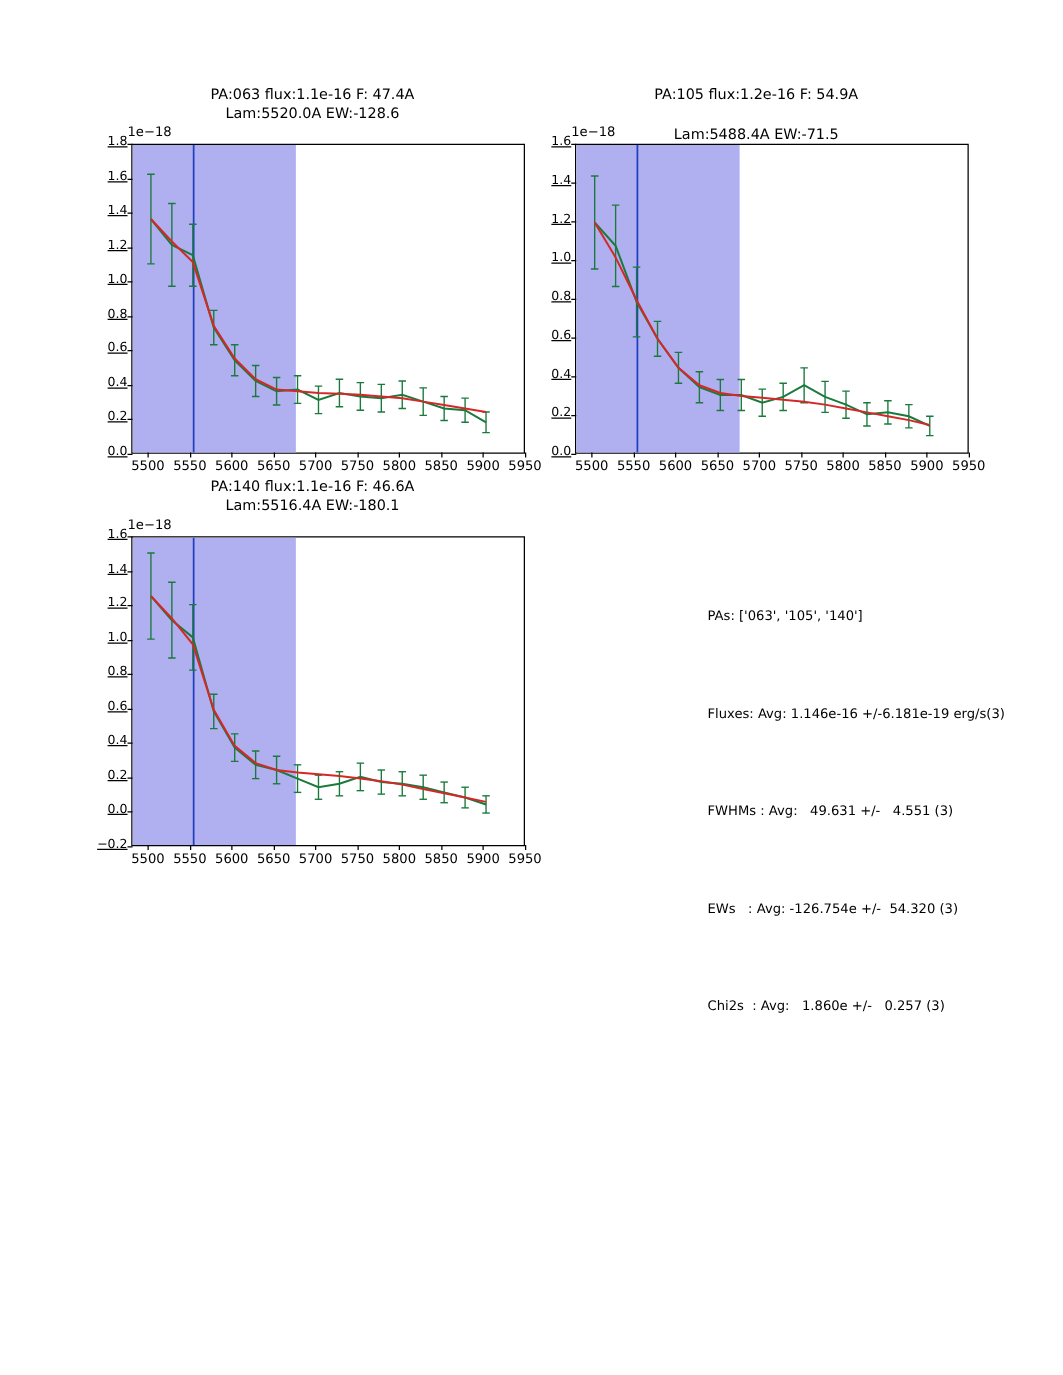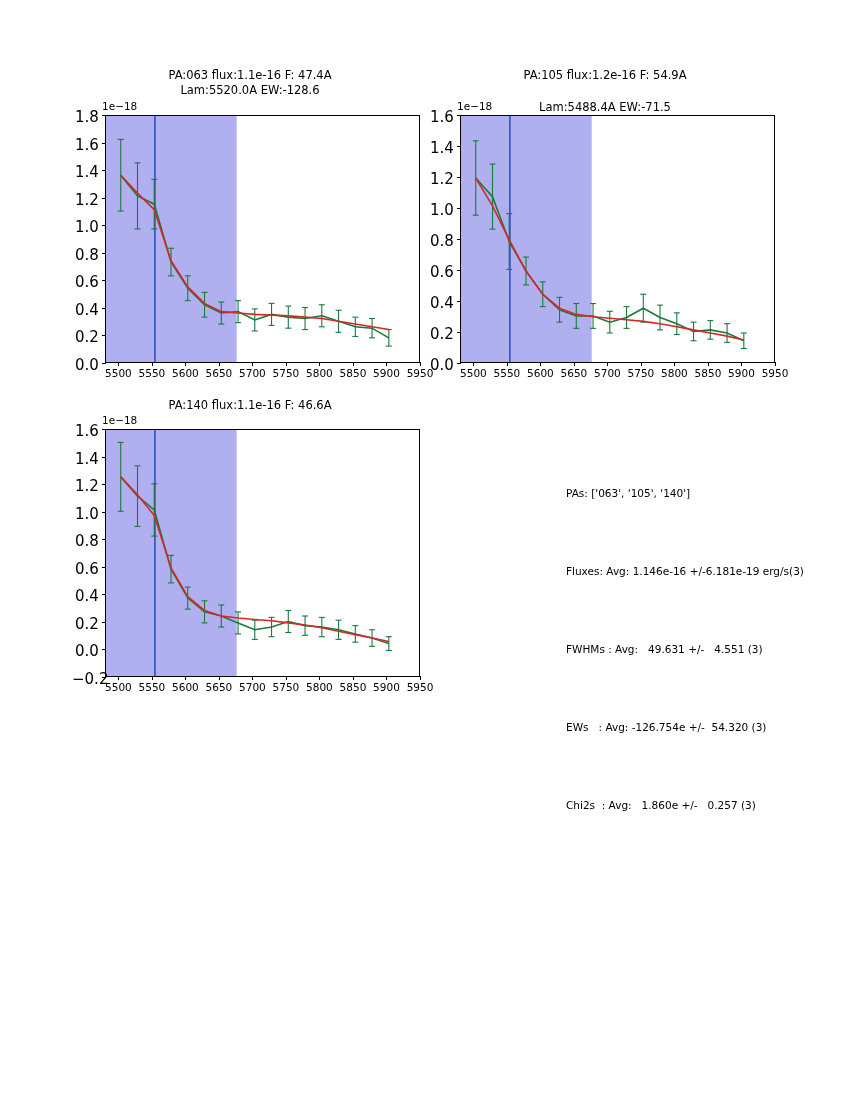--- a/index.html
+++ b/index.html
@@ -42,23 +42,24 @@
     background: #ffffff;
     overflow: hidden;
   }
   .offset-label {
     position: absolute;
     font-size: 10.5px;
     white-space: nowrap;
   }
   .ytick-label {
     position: absolute;
-    font-size: 15px;
-    text-align: center;
+    font-size: 10px;
+    text-align: right;
     white-space: nowrap;
+    text-decoration: underline;
   }
   .xtick-label {
     position: absolute;
     font-size: 10.5px;
     text-align: center;
     white-space: nowrap;
   }
   .tick-mark {
     position: absolute;
     background: #000000;
@@ -290,21 +291,22 @@
         <div class="xtick-label" style="left: 250.979px; top: 299px; width: 44px;">5850</div>
         <div class="tick-mark" style="left: 272.979px; top: 294px; width: 1px; height: 4px;"></div>
         <div class="xtick-label" style="left: 284.489px; top: 299px; width: 44px;">5900</div>
         <div class="tick-mark" style="left: 306.489px; top: 294px; width: 1px; height: 4px;"></div>
         <div class="xtick-label" style="left: 318px; top: 299px; width: 44px;">5950</div>
         <div class="tick-mark" style="left: 340px; top: 294px; width: 1px; height: 4px;"></div>
       </div>
   </div>
 
   <div class="panel" style="left:80px; top:382px; width:340px; height:310px;">
-    <div class="panel-title" style="top:16px;"><span>PA:140 flux:1.1e-16 F: 46.6A</span></div>
+    <div class="panel-title" style="top:0px;"><span>PA:140 flux:1.1e-16 F: 46.6A</span></div>
+    <div class="panel-title" style="top:15px;"><span>Lam:5516.4A EW:-180.1</span></div>
     <div class="offset-label" style="left:22px; top:32px;">1e−18</div>
     <div class="plot-area" id="plot-pa-140" style="left:25px; top:47px; width:315px; height:248px;">
       <svg id="svg-pa-140" width="315" height="248" viewBox="0 0 315 248">
           <rect x="0" y="0" width="130.6914893617021" height="248" fill="#b0b0f0"></rect>
           <line x1="48.92553191489362" y1="0" x2="48.92553191489362" y2="248" stroke="#2040c0" stroke-width="1.4"></line>
           <g stroke="#1a7a3c" stroke-width="1.1">
             <line x1="14.74468085106383" y1="12.400000000000006" x2="14.74468085106383" y2="81.28888888888889"></line>
             <line x1="11.74468085106383" y1="12.400000000000006" x2="17.74468085106383" y2="12.400000000000006"></line>
             <line x1="11.74468085106383" y1="81.28888888888889" x2="17.74468085106383" y2="81.28888888888889"></line>
             <line x1="31.5" y1="35.82222222222222" x2="31.5" y2="96.44444444444443"></line>

